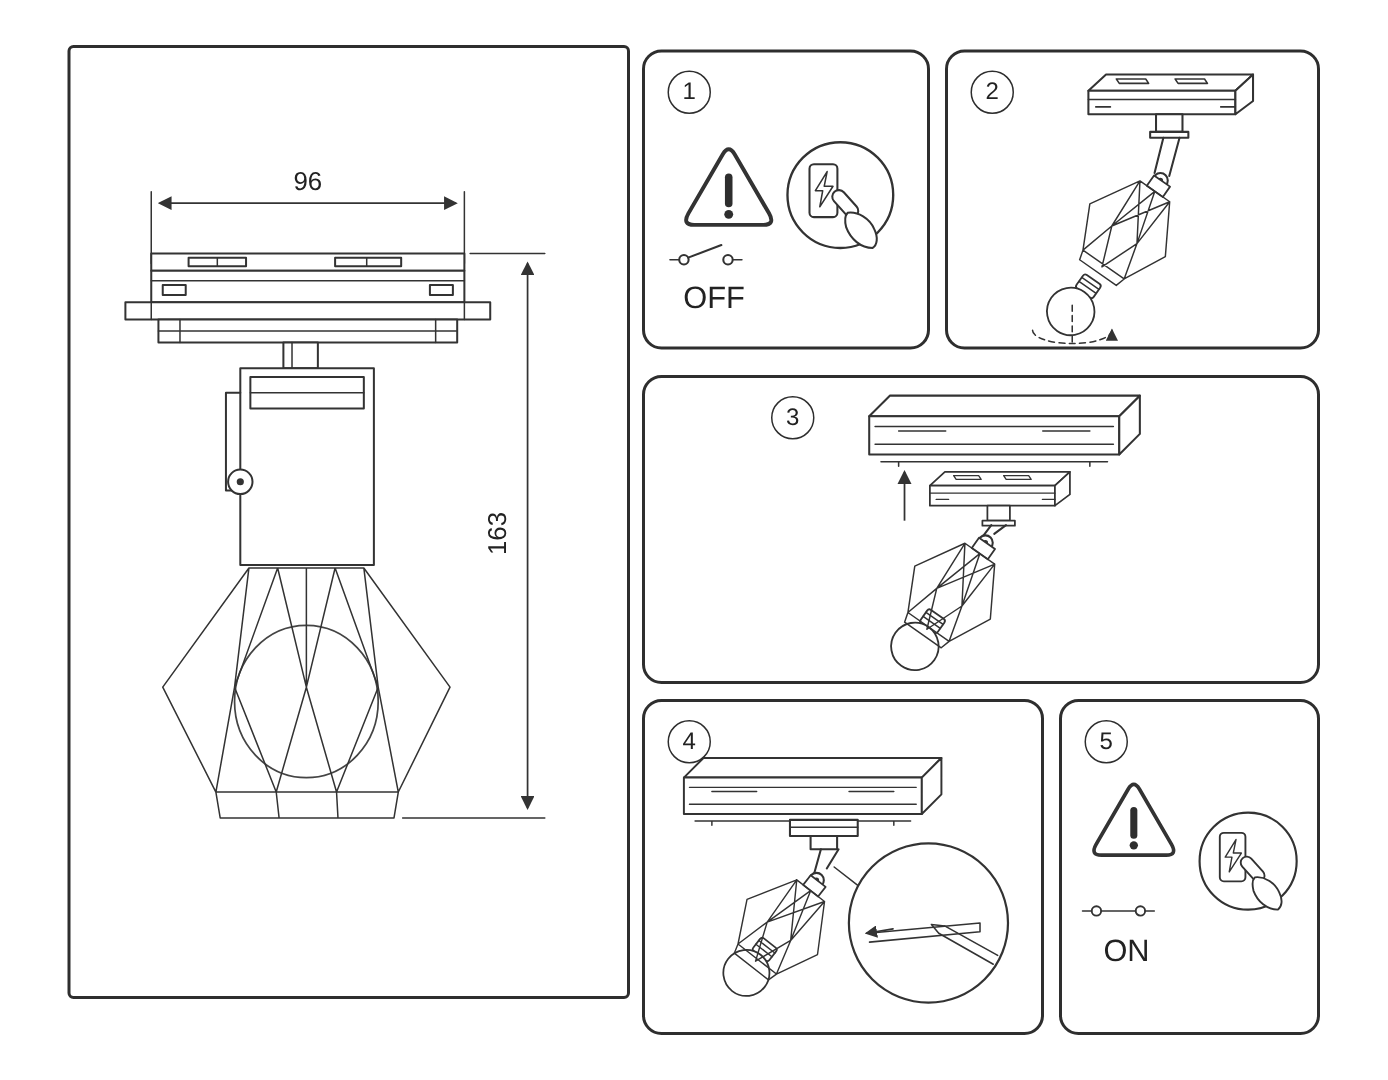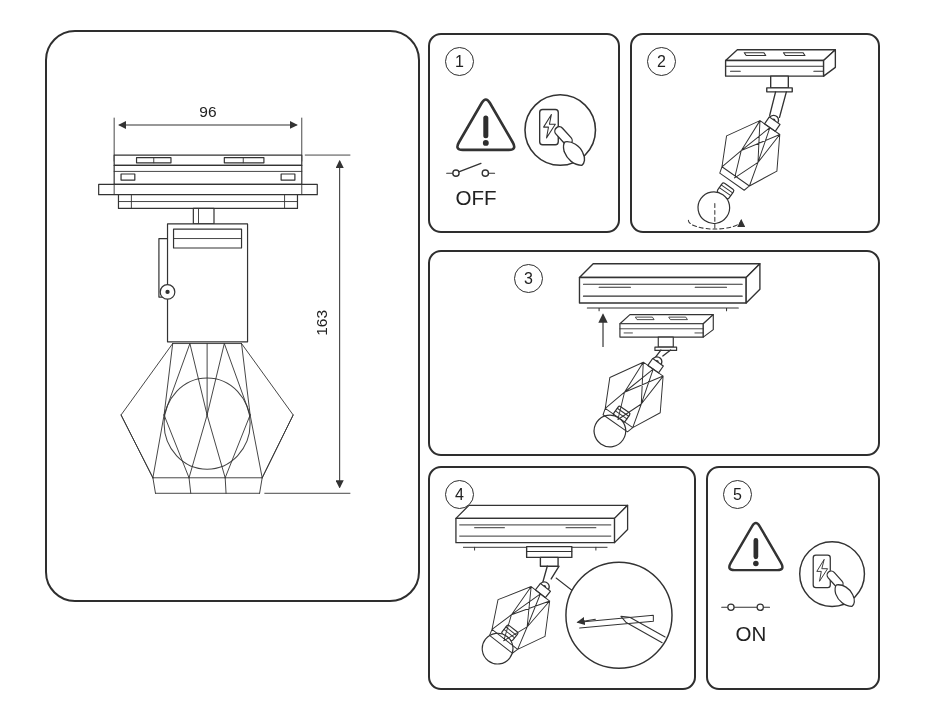--- a/index.html
+++ b/index.html
@@ -5,21 +5,21 @@
   html,body{margin:0;padding:0;}
   body{
     width:925px;height:720px;background:#ffffff;position:relative;
     font-family:"Liberation Sans",sans-serif;color:#222;
   }
   .panel{
     position:absolute;border:2px solid #2e2e2e;border-radius:13px;
     background:#fff;box-sizing:border-box;overflow:hidden;
   }
   .panel > svg{position:absolute;left:0;top:0;width:100%;height:100%;}
-  #panel-spec{left:45px;top:30px;width:375px;height:572px;border-radius:30px;}
+  #panel-spec{left:45px;top:30px;width:375px;height:636px;border-radius:4px;}
   #panel-1{left:428px;top:33px;width:192px;height:200px;}
   #panel-2{left:630px;top:33px;width:250px;height:200px;}
   #panel-3{left:428px;top:250px;width:452px;height:206px;}
   #panel-4{left:428px;top:466px;width:268px;height:224px;}
   #panel-5{left:706px;top:466px;width:174px;height:224px;}
   .badge{
     position:absolute;left:15px;top:12px;width:27px;height:27px;
     border:1.5px solid #2e2e2e;border-radius:50%;background:#fff;
     display:flex;align-items:center;justify-content:center;
     font-size:16px;color:#222;z-index:2;

